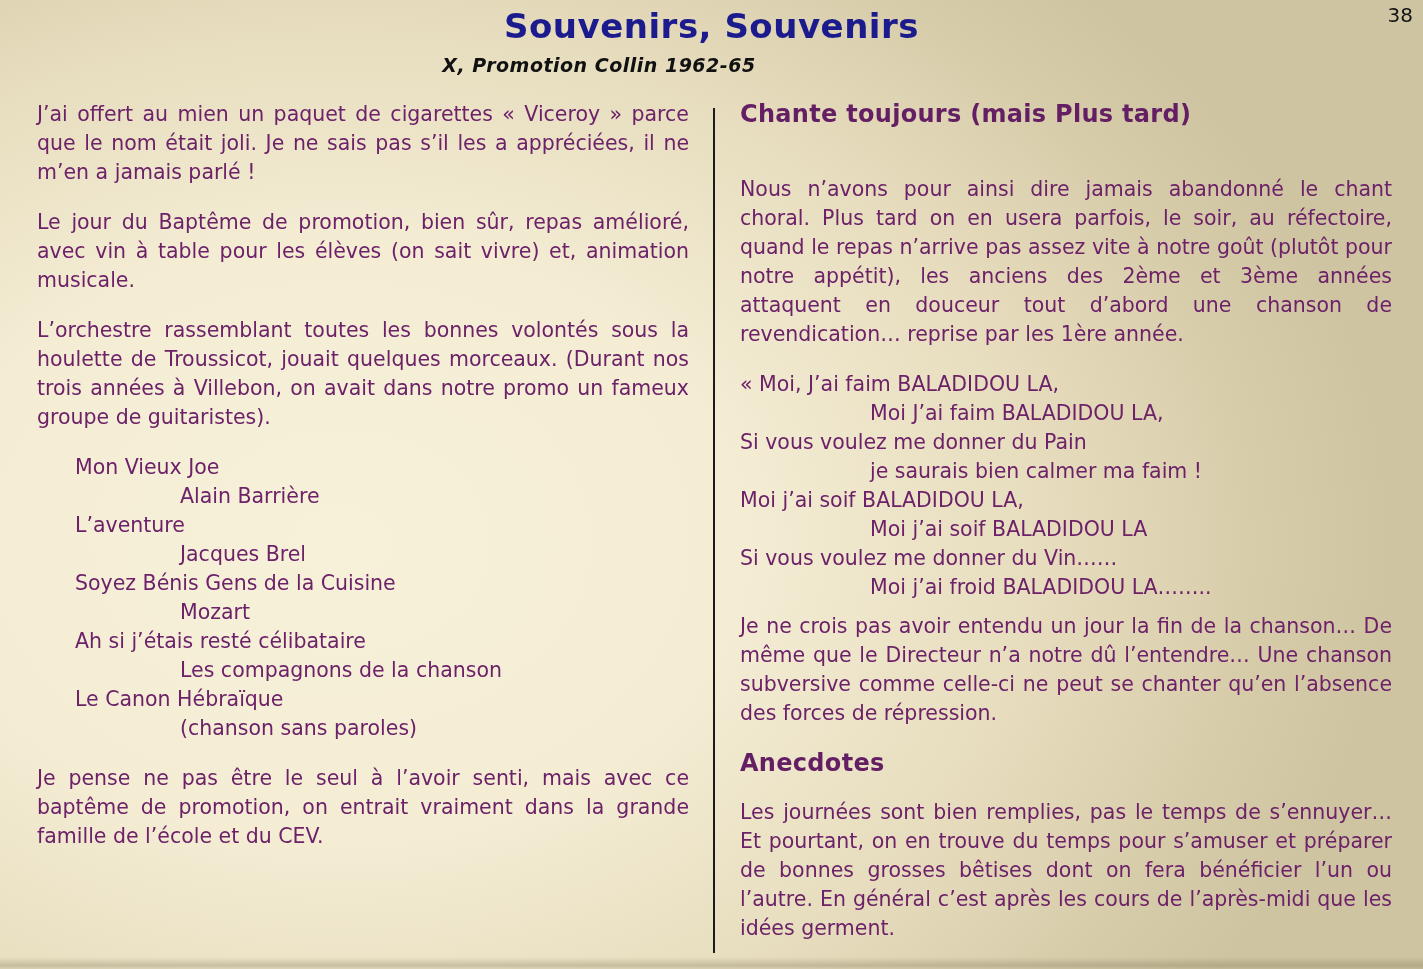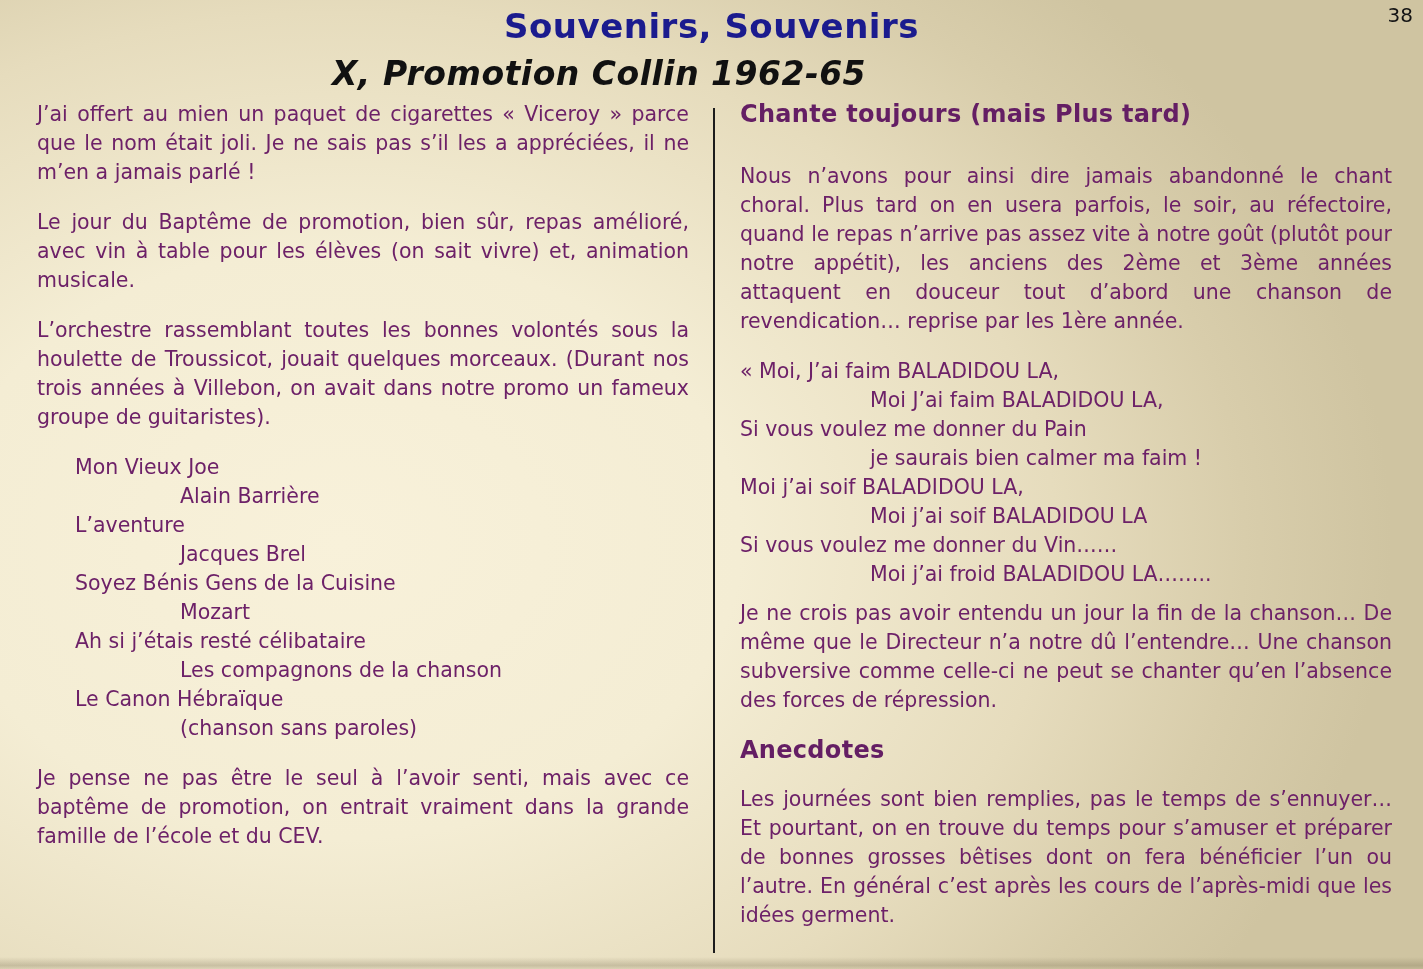--- a/index.html
+++ b/index.html
@@ -31,21 +31,21 @@
   
   .page-title{
     position:absolute;top:6px;left:0;width:1423px;
     text-align:center;
     font-size:34px;font-weight:bold;letter-spacing:0.5px;
     color:var(--title-navy);
   }
   .page-subtitle{
     position:absolute;top:54px;left:0;width:1198px;
     text-align:center;
-    font-size:33px;font-style:italic;font-weight:600;
+    font-size:19px;font-style:italic;font-weight:600;
     color:var(--subtitle-black);
     letter-spacing:0.5px;
   }
   .page-number{
     position:absolute;top:3px;right:10px;
     font-size:20px;color:#141414;
   }
   
   .col{
     position:absolute;top:100px;
@@ -65,21 +65,21 @@
   }
   .para.last-left{margin-bottom:9px;}
   
   .song-list{margin:4px 0 21px 38px;}
   .song-title{display:block;}
   .song-credit{display:block;padding-left:105px;}
   
   .section-heading{
     font-size:24px;font-weight:bold;
     color:var(--heading-purple);
-    margin-bottom:33px;
+    margin-bottom:46px;
     letter-spacing:0.3px;
   }
   .section-heading.second{margin-top:14px;margin-bottom:20px;}
   
   .lyrics{margin:1px 0 10px 0;}
   .lyric-line{display:block;white-space:nowrap;}
   .lyric-line.indented{padding-left:130px;}
 </style>
 </head>
 <body>

